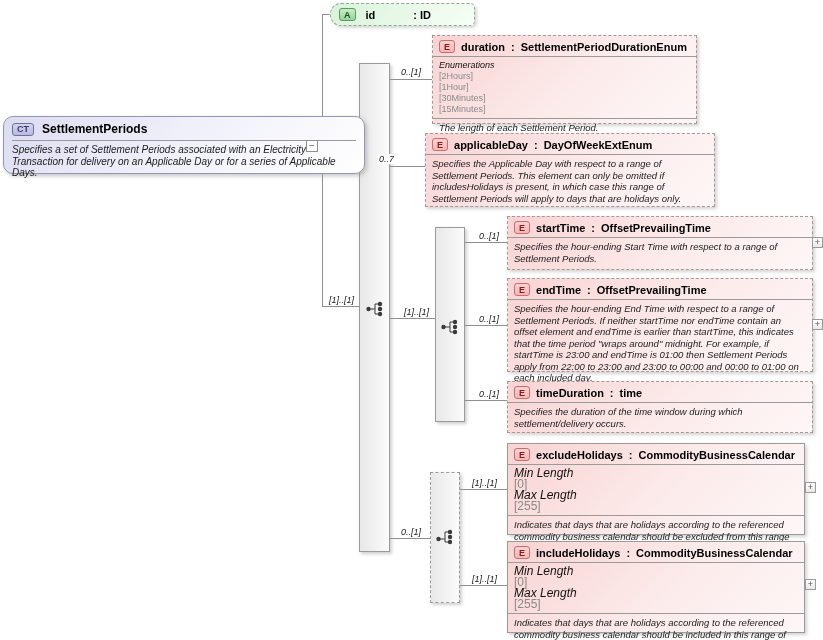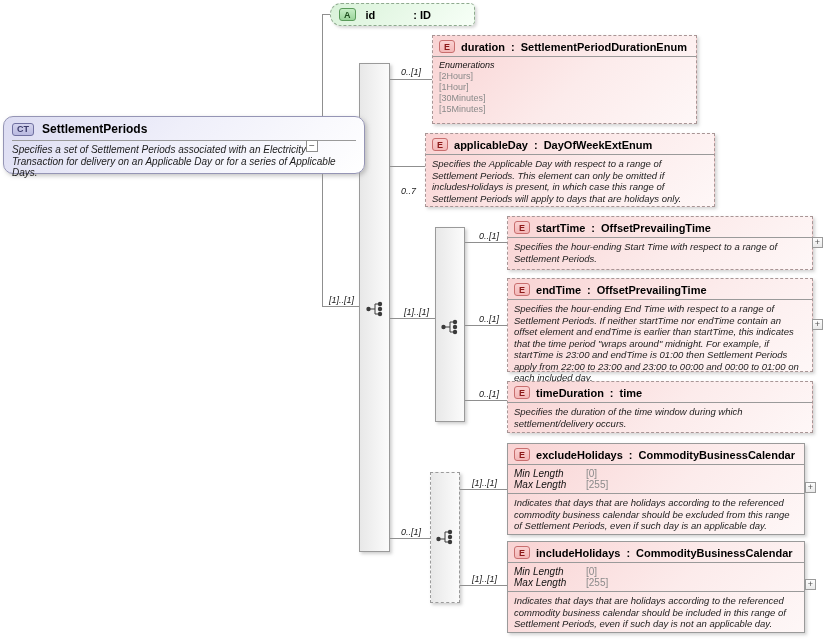--- a/index.html
+++ b/index.html
@@ -49,21 +49,21 @@
   .ebox { position:absolute; background:linear-gradient(135deg,#f9d3d3 0%, #fcebeb 55%, #fef7f7 100%);
           box-shadow:2px 2px 3px rgba(160,160,160,.45); }
   .ebox.dashed { border:1px dashed #a89595; }
   .ebox.solid  { border:1px solid #9a9a9a; }
   .ebox .trow { display:flex; align-items:center; gap:6px; padding:4px 6px 3px 6px; }
   .ebox .ename { font-size:11px; font-weight:bold; color:#000; }
   .ebox .esep  { font-size:11px; font-weight:bold; color:#000; }
   .ebox .etype { font-size:11px; font-weight:bold; color:#000; }
   .ebox .section { border-top:1px solid #9a9a9a; padding:3px 6px; }
   .ebox .desc { font-size:9.5px; }
-  .facetrow { display:flex; font-size:10px; line-height:11px; }
+  .facetrow { display:flex; font-size:12px; line-height:11px;flex-direction:column; }
   .facetlabel { width:72px; font-style:italic; color:#111; }
   .facetval { color:#8a8a8a; }
   .enumblock { display:flex; font-size:9px; line-height:11px;flex-direction:column; }
   .enumvals { color:#8a8a8a; display:flex; flex-direction:column; }
 
   
   .toggle { position:absolute; width:12px; height:12px; border:1px solid #8f8f8f; background:#fff;
             font-size:10px; line-height:10px; color:#555; text-align:center; }
   .plusbtn { position:absolute; width:11px; height:11px; border:1px solid #9a9a9a;
              background:linear-gradient(#fdfdfd,#e9e9e9); color:#555;
@@ -122,21 +122,21 @@
     <line x1="10" y1="3" x2="15" y2="3" stroke="#3a3a3a"></line>
     <line x1="10" y1="13" x2="15" y2="13" stroke="#3a3a3a"></line>
     <circle cx="3.5" cy="10" r="2.2" fill="#3a3a3a"></circle>
     <circle cx="15" cy="3" r="2.2" fill="#3a3a3a"></circle>
     <circle cx="15" cy="8" r="2.2" fill="#3a3a3a"></circle>
     <circle cx="15" cy="13" r="2.2" fill="#3a3a3a"></circle>
   </svg>
 
   <div class="card" style="left:328px;top:295px;">[1]..[1]</div>
   <div class="card" style="left:400px;top:67px;">0..[1]</div>
-  <div class="card" style="left:400px;top:154px;margin-top:32px;">0..7</div>
+  <div class="card" style="left:378px;top:154px;">0..7</div>
   <div class="card" style="left:403px;top:307px;">[1]..[1]</div>
   <div class="card" style="left:400px;top:527px;">0..[1]</div>
   <div class="card" style="left:478px;top:231px;">0..[1]</div>
   <div class="card" style="left:478px;top:314px;">0..[1]</div>
   <div class="card" style="left:478px;top:389px;">0..[1]</div>
   <div class="card" style="left:471px;top:478px;">[1]..[1]</div>
   <div class="card" style="left:471px;top:574px;">[1]..[1]</div>
 
   <div class="ctbox" style="left:3px;top:116px;width:362px;height:58px;">
     <div class="trow">
@@ -165,20 +165,21 @@
       <div class="enumblock">
         <span class="facetlabel">Enumerations</span>
         <span class="enumvals">
           <span>[2Hours]</span>
           <span>[1Hour]</span>
           <span>[30Minutes]</span>
           <span>[15Minutes]</span>
         </span>
       </div>
     </div>
+    <div class="section desc">The length of each Settlement Period.</div>
   </div>
 
   <div class="ebox dashed" style="left:425px;top:133px;width:290px;height:74px;">
     <div class="trow">
       <span class="badge e">E</span>
       <span class="ename">applicableDay</span>
       <span class="esep">:</span>
       <span class="etype">DayOfWeekExtEnum</span>
     </div>
     <div class="section desc">Specifies the Applicable Day with respect to a range of Settlement Periods. This element can only be omitted if includesHolidays is present, in which case this range of Settlement Periods will apply to days that are holidays only.</div>

